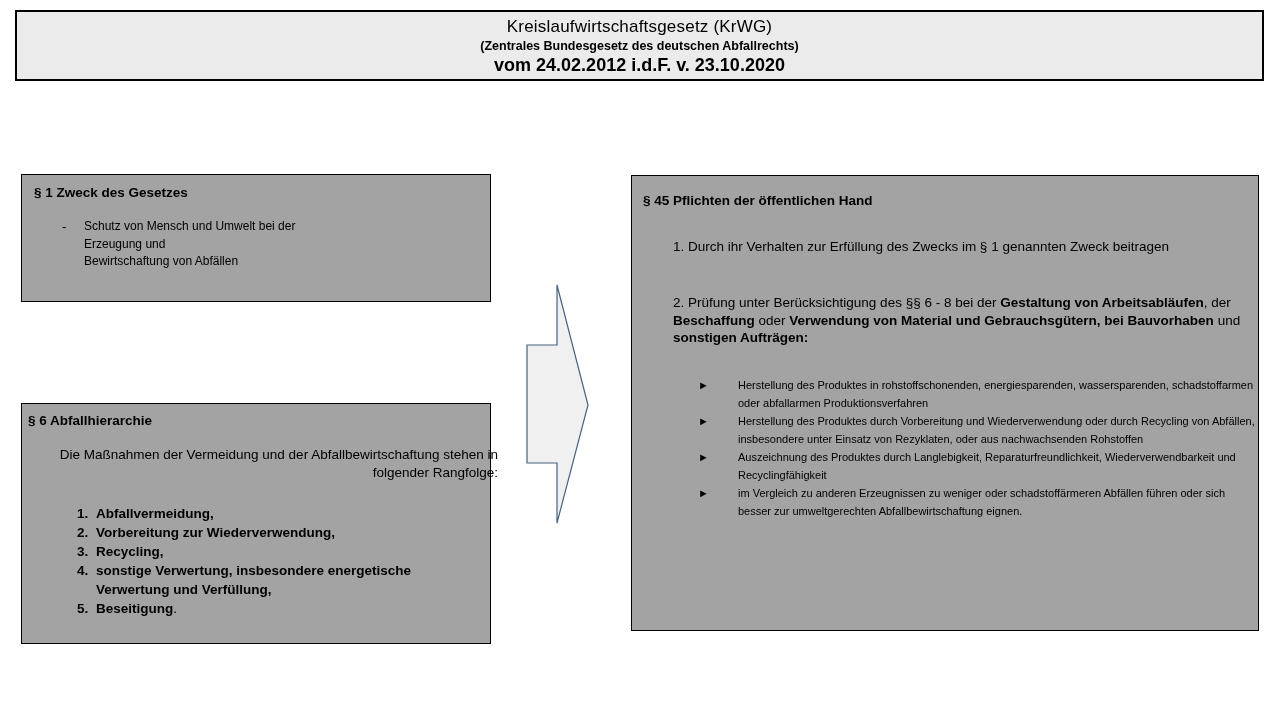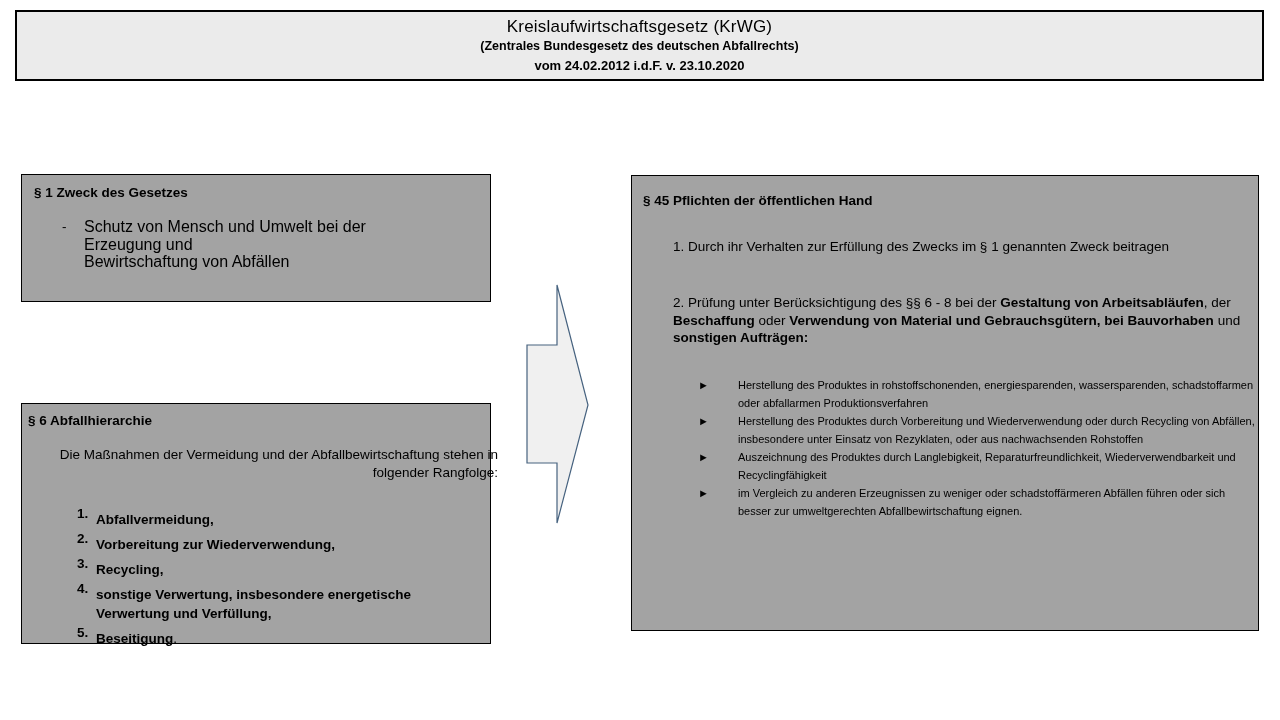--- a/index.html
+++ b/index.html
@@ -39,21 +39,21 @@
     font-weight: normal;
     letter-spacing: 0.2px;
     line-height: 21px;
   }
   .title-line2 {
     font-size: 12.5px;
     font-weight: bold;
     line-height: 19px;
   }
   .title-line3 {
-    font-size: 13px;
+    font-size: 18px;
     font-weight: bold;
     line-height: 19px;
     text-align: center;
   }
 
   
   .box {
     position: absolute;
     border: 1.6px solid #000000;
     background: #a3a3a3;
@@ -90,21 +90,21 @@
     display: flex;
     align-items: flex-start;
   }
   .p1-dash {
     width: 22px;
     flex: 0 0 22px;
     font-size: 13.5px;
     line-height: 17.5px;
   }
   .p1-item-text {
-    font-size: 16px;
+    font-size: 12px;
     line-height: 17.5px;
   }
 
   
   .p6-head {
     position: absolute;
     left: 6px;
     top: 8px;
   }
   .p6-intro {
@@ -124,21 +124,21 @@
     line-height: 19px;
   }
   .p6-li {
     display: flex;
     align-items: flex-start;
   }
   .p6-num {
     flex: 0 0 19px;
     width: 19px;
   }
-  .p6-txt { flex: 1 1 auto; margin-top: 6px; }
+  .p6-txt { flex: 1 1 auto; }
   .p6-txt .tail { font-weight: normal; }
 
   
   .p45-head {
     position: absolute;
     left: 11px;
     top: 16px;
   }
   .p45-para1 {
     position: absolute;

